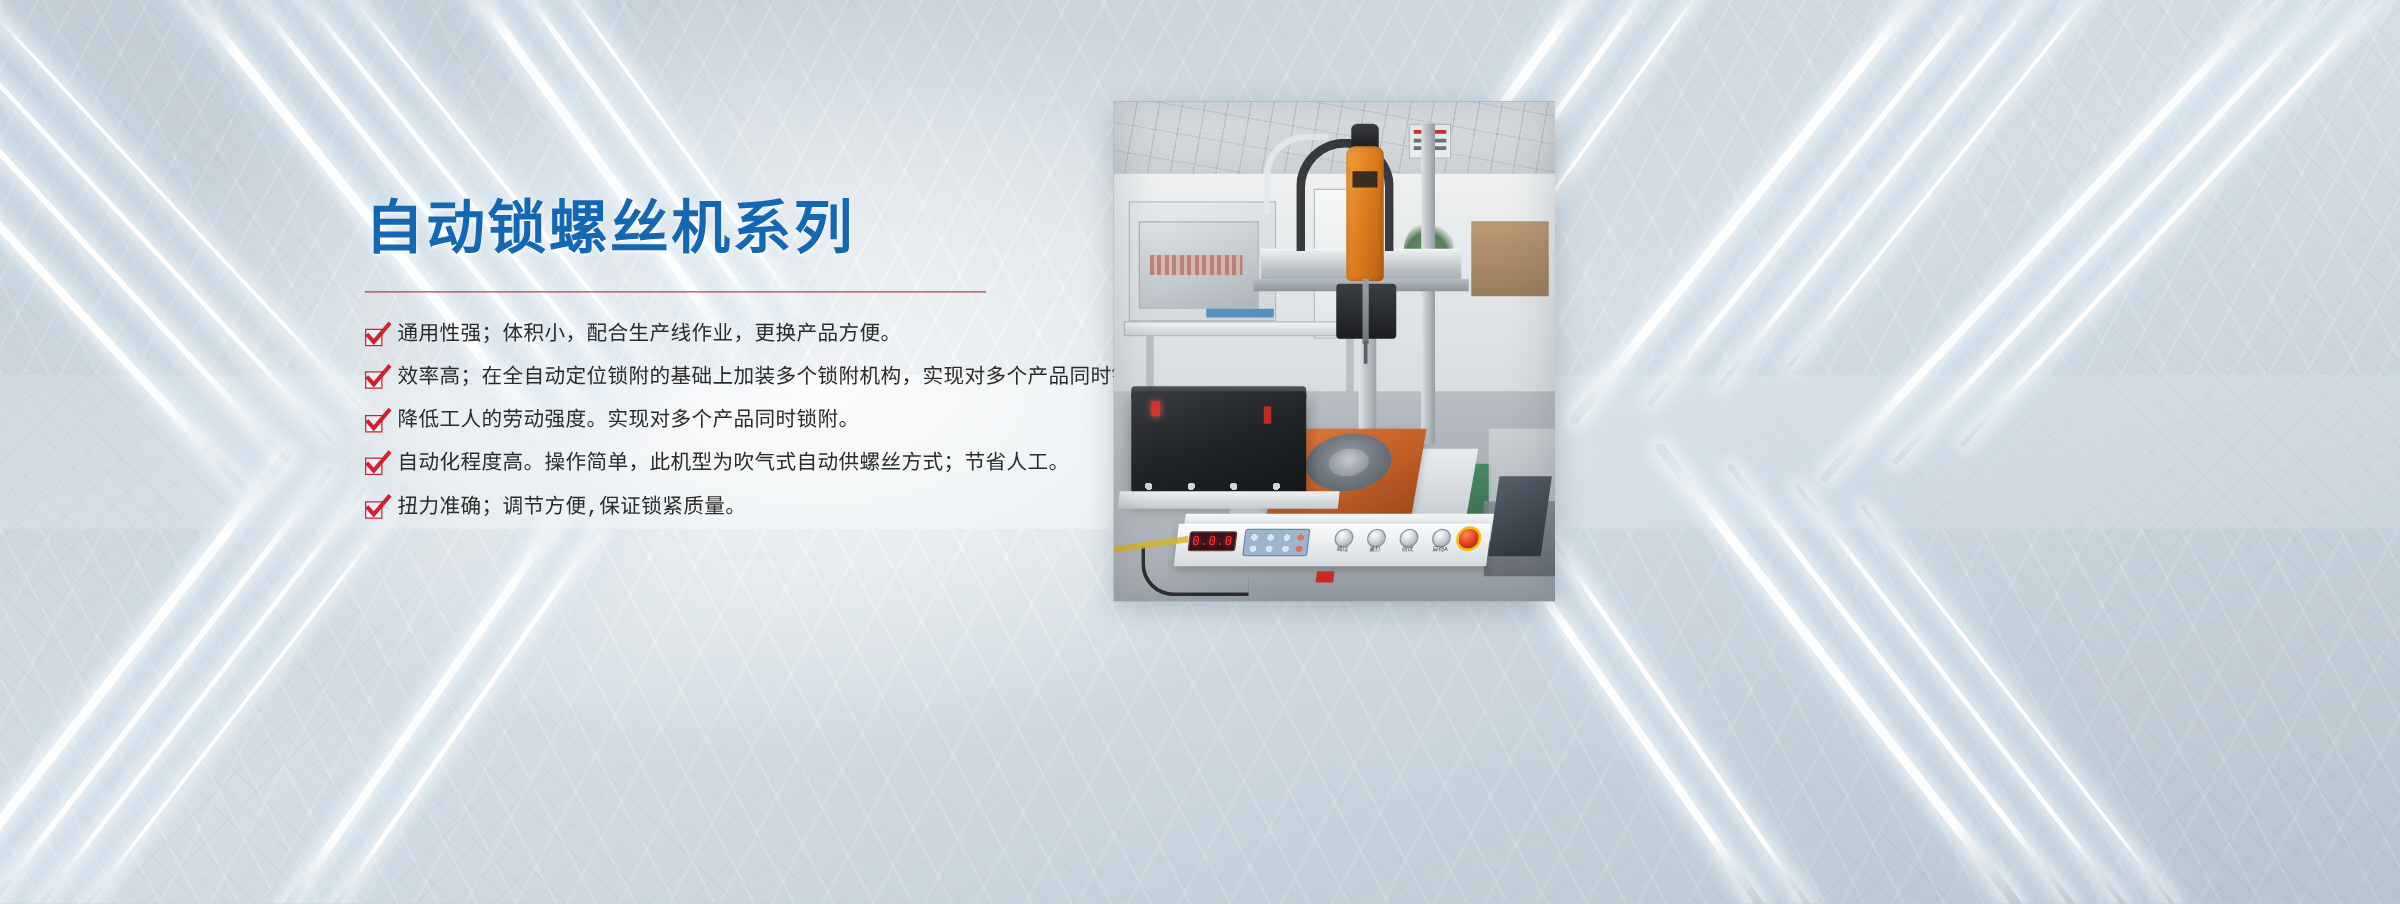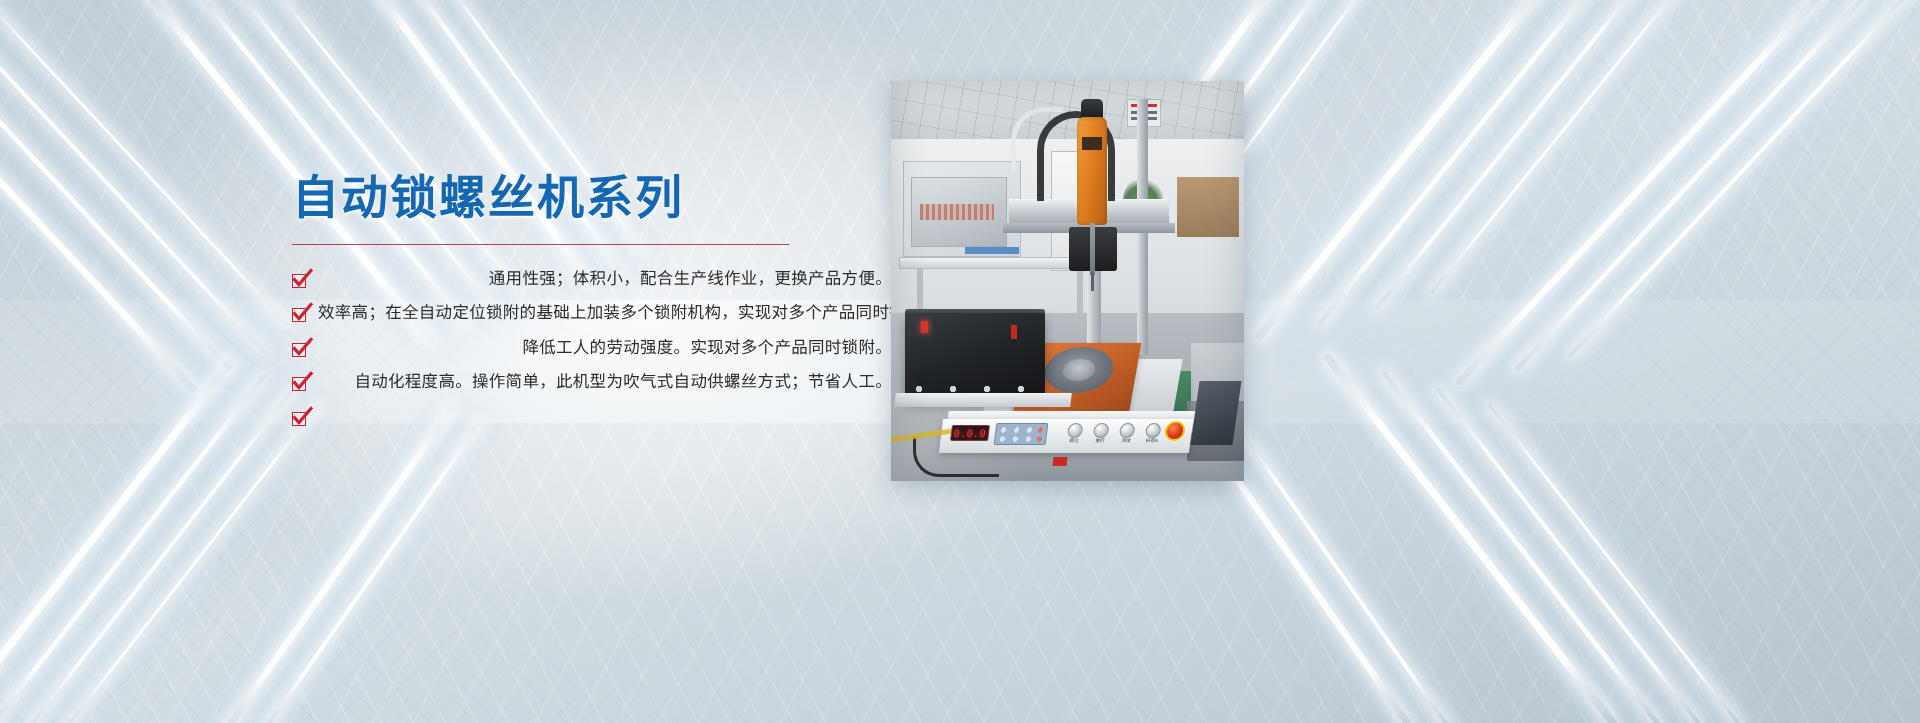--- a/index.html
+++ b/index.html
@@ -53,22 +53,23 @@
   .streak {
     position:absolute;
     background:linear-gradient(to right, rgba(255,255,255,0) 0%, #ffffff 18%, #ffffff 82%, rgba(255,255,255,0) 100%);
     box-shadow:0 0 14px 3px rgba(255,255,255,.85), 0 0 34px 9px rgba(205,225,240,.55);
     border-radius:4px;
   }
 
   
   .content {
     position:absolute;
-    left:292px; top:171px;
+    left:292px; top:160px;
     width:600px;
+    font-family:Liberation Mono, monospace;
   }
   .title {
     font-size:47px;
     font-weight:bold;
     letter-spacing:2px;
     line-height:1.16;
     color:#1467b3;
     text-shadow:0 2px 4px rgba(255,255,255,.75), 0 1px 0 rgba(255,255,255,.9);
     white-space:nowrap;
   }
@@ -87,21 +88,20 @@
     background:#a61f2e;
     opacity:.82;
   }
 
   .features { margin-top:24px; list-style:none; }
   .feature {
     display:flex;
     align-items:flex-start;
     margin-bottom:14px;
     white-space:nowrap;
-    justify-content:space-between;
   }
   .check-icon {
     position:relative;
     flex:0 0 auto;
     width:14px; height:14px;
     margin-top:5px; margin-right:12px;
     border:1.6px solid #cf2230;
     background:rgba(255,255,255,.35);
   }
   .check-icon svg { position:absolute; left:-1px; top:-6px; width:21px; height:21px; overflow:visible; }
@@ -401,20 +401,21 @@
         </span>
         <span class="feature-text">自动化程度高。操作简单，此机型为吹气式自动供螺丝方式；节省人工。</span>
       </li>
 
       <li class="feature">
         <span class="check-icon">
           <svg viewBox="0 0 21 21">
               <path d="M2.5 10.5 L7 15.5 L19 1.5" fill="none" stroke="#cf2230" stroke-width="3.2" stroke-linecap="square"></path>
             </svg>
         </span>
+        <span class="feature-text">扭力准确；调节方便,保证锁紧质量。</span>
       </li>
 
 
     </ul>
   </div>
 
   <div class="photo-frame">
     <div class="photo">
 
       <div class="ph-ceiling"></div>

